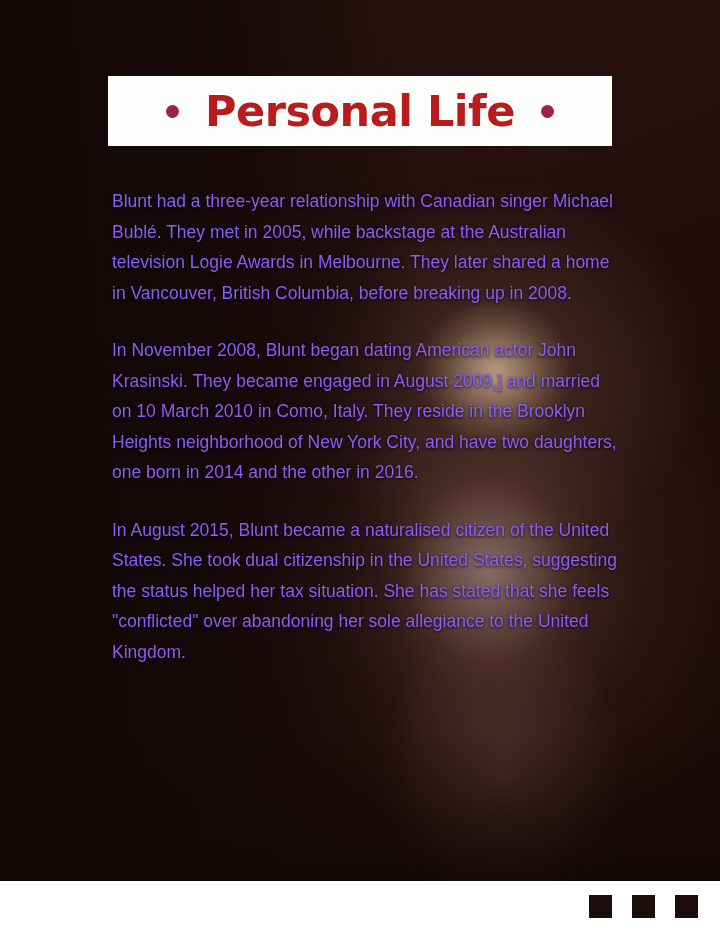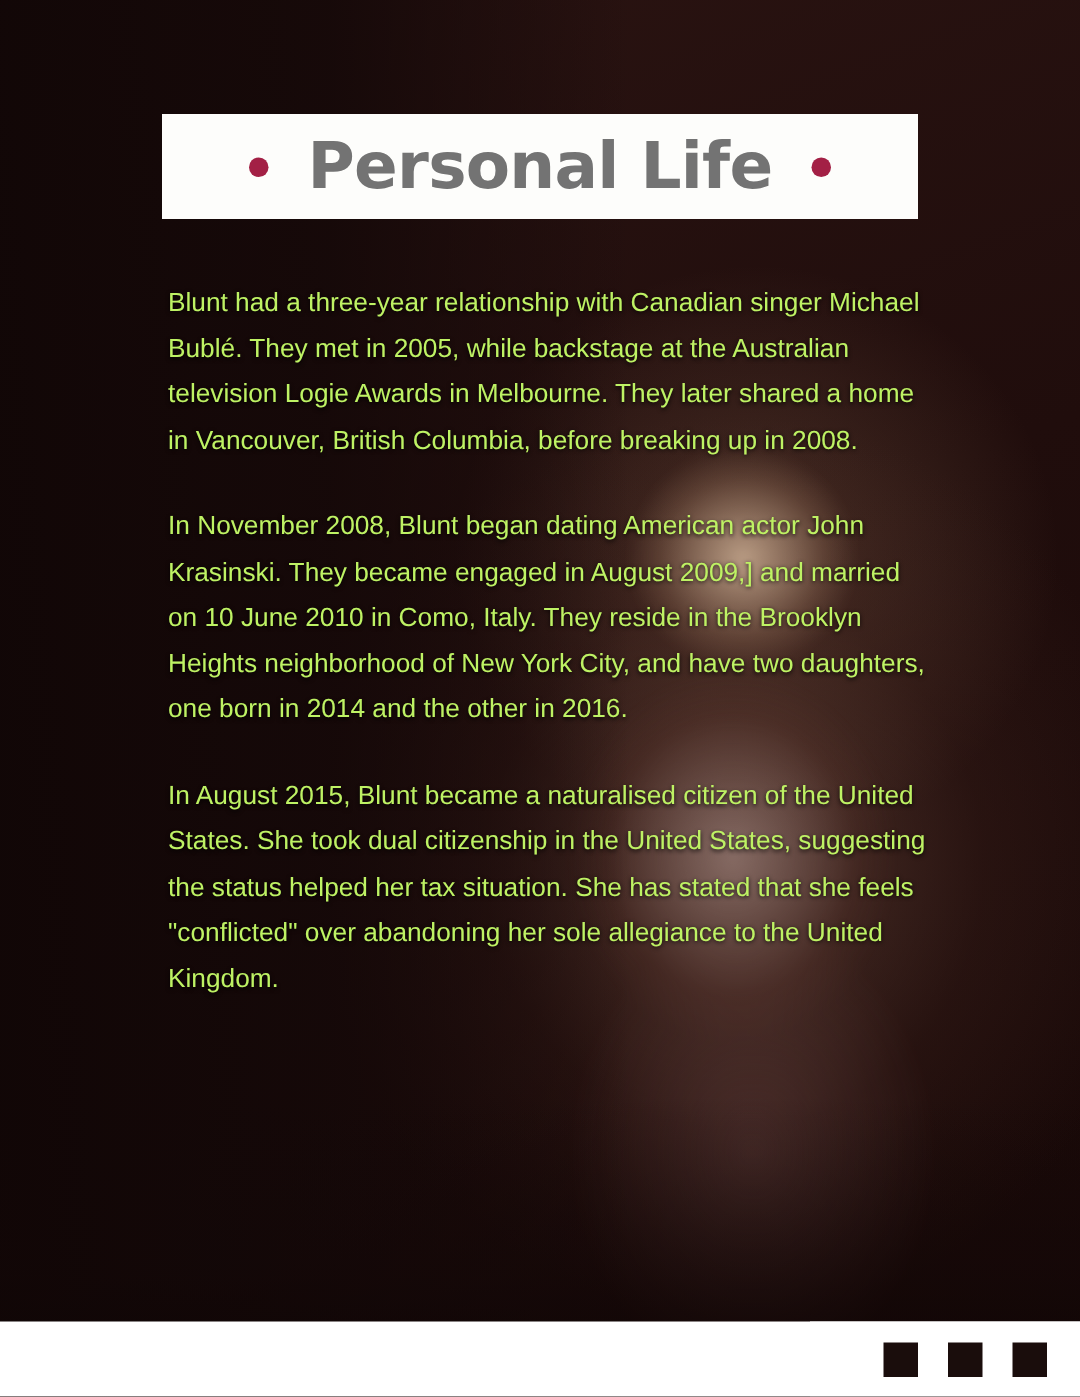--- a/index.html
+++ b/index.html
@@ -70,32 +70,32 @@
     height: 13px;
     border-radius: 50%;
     background: #a32045;
     flex: none;
   }
   .title-text {
     font-family: "DejaVu Sans", sans-serif;
     font-weight: bold;
     font-size: 43px;
     letter-spacing: -0.5px;
-    color: #737373;
+    color: #b91c1c;
     line-height: 1;
     white-space: nowrap;
   }
 
   
   .body-copy {
     position: absolute;
     left: 112px;
     top: 186px;
     width: 510px;
-    color: #bef264;
+    color: #8b5cf6;
     font-size: 17.5px;
     line-height: 30.5px;
     text-shadow: 0 1px 3px rgba(0,0,0,0.85);
   }
   .body-copy p {
     margin: 0 0 27px 0;
   }
   .body-copy p:last-child {
     margin-bottom: 16px;
   }
@@ -141,21 +141,21 @@
   <div class="bg-shade-bottom"></div>
 
   <div class="title-banner">
     <span class="title-dot"></span>
     <span class="title-text">Personal Life</span>
     <span class="title-dot"></span>
   </div>
 
   <div class="body-copy">
     <p>Blunt had a three-year relationship with Canadian singer Michael Bublé. They met in 2005, while backstage at the Australian television Logie Awards in Melbourne. They later shared a home in Vancouver, British Columbia, before breaking up in 2008.</p>
-    <p>In November 2008, Blunt began dating American actor John Krasinski. They became engaged in August 2009,] and married on 10 June 2010 in Como, Italy. They reside in the Brooklyn Heights neighborhood of New York City, and have two daughters, one born in 2014 and the other in 2016.</p>
+    <p>In November 2008, Blunt began dating American actor John Krasinski. They became engaged in August 2009,] and married on 10 March 2010 in Como, Italy. They reside in the Brooklyn Heights neighborhood of New York City, and have two daughters, one born in 2014 and the other in 2016.</p>
     <p>In August 2015, Blunt became a naturalised citizen of the United States. She took dual citizenship in the United States, suggesting the status helped her tax situation. She has stated that she feels "conflicted" over abandoning her sole allegiance to the United Kingdom.</p>
   </div>
 
   <div class="bottom-bar">
     <div class="bottom-bar-dark"></div>
     <div class="squares">
       <span class="square"></span>
       <span class="square"></span>
       <span class="square"></span>
     </div>

